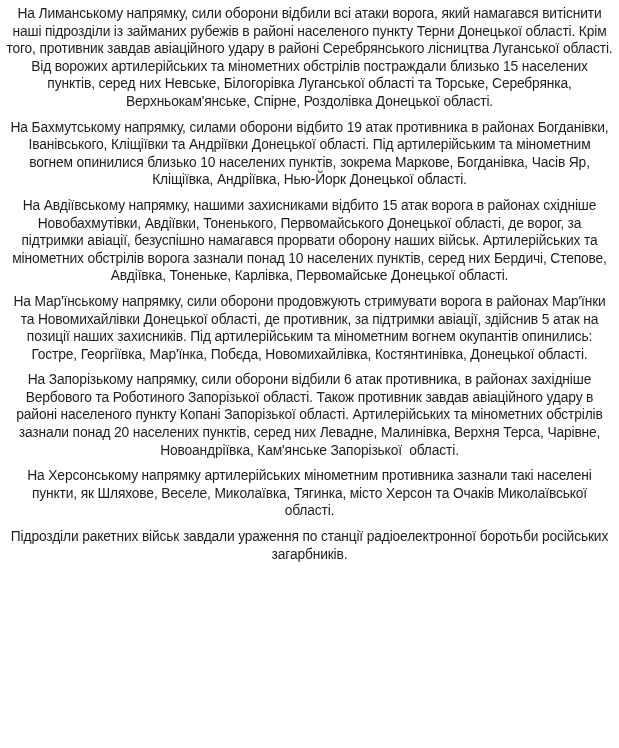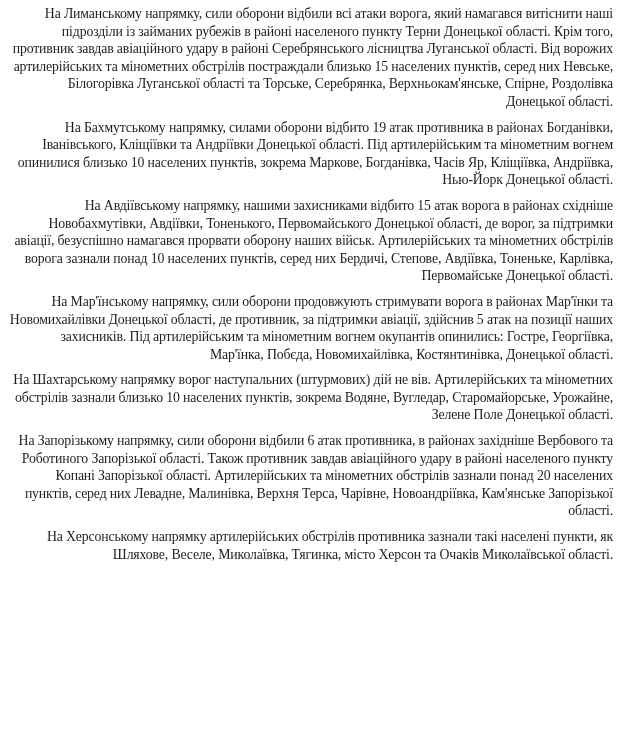--- a/index.html
+++ b/index.html
@@ -10,33 +10,33 @@
   body {
     width: 619px;
     height: 748px;
     overflow: hidden;
   }
   .post-body {
     padding: 5px 6px 0 6px;
   }
   .post-body p {
     margin: 0 0 8px 0;
-    font-family: Liberation Serif, serif;
+    font-family: Liberation Sans, sans-serif;
     font-size: 13.8px;
     line-height: 17.6px;
     letter-spacing: -0.15px;
     color: #1c1e21;
     white-space: pre-wrap;
-    text-align: right;
+    text-align: center;
   }
 </style>
 </head>
 <body>
 
 <div class="post-body">
   <p>На Лиманському напрямку, сили оборони відбили всі атаки ворога, який намагався витіснити наші підрозділи із займаних рубежів в районі населеного пункту Терни Донецької області. Крім того, противник завдав авіаційного удару в районі Серебрянського лісництва Луганської області. Від ворожих артилерійських та мінометних обстрілів постраждали близько 15 населених пунктів, серед них Невське, Білогорівка Луганської області та Торське, Серебрянка, Верхньокам'янське, Спірне, Роздолівка Донецької області.</p>
   <p>На Бахмутському напрямку, силами оборони відбито 19 атак противника в районах Богданівки, Іванівського, Кліщіївки та Андріївки Донецької області. Під артилерійським та мінометним вогнем опинилися близько 10 населених пунктів, зокрема Маркове, Богданівка, Часів Яр, Кліщіївка, Андріївка, Нью-Йорк Донецької області.</p>
   <p>На Авдіївському напрямку, нашими захисниками відбито 15 атак ворога в районах східніше Новобахмутівки, Авдіївки, Тоненького, Первомайського Донецької області, де ворог, за підтримки авіації, безуспішно намагався прорвати оборону наших військ. Артилерійських та мінометних обстрілів ворога зазнали понад 10 населених пунктів, серед них Бердичі, Степове, Авдіївка, Тоненьке, Карлівка, Первомайське Донецької області.</p>
   <p>На Мар'їнському напрямку, сили оборони продовжують стримувати ворога в районах Мар'їнки та Новомихайлівки Донецької області, де противник, за підтримки авіації, здійснив 5 атак на позиції наших захисників. Під артилерійським та мінометним вогнем окупантів опинились: Гостре, Георгіївка, Мар'їнка, Побєда, Новомихайлівка, Костянтинівка, Донецької області.</p>
-  <p>На Шахтарському напрямку ворог наступальних (штурмових) дій не вів. Артилерійських та мінометних обстрілів зазнали близько 10 населених пунктів, зокрема Водяне, Вугледар, Старомайорське, Урожайне, Зелене Поле Донецької області.</p>
   <p>На Запорізькому напрямку, сили оборони відбили 6 атак противника, в районах західніше Вербового та Роботиного Запорізької області. Також противник завдав авіаційного удару в районі населеного пункту Копані Запорізької області. Артилерійських та мінометних обстрілів зазнали понад 20 населених пунктів, серед них Левадне, Малинівка, Верхня Терса, Чарівне, Новоандріївка, Кам'янське Запорізької  області.</p>
-  <p>На Херсонському напрямку артилерійських обстрілів противника зазнали такі населені пункти, як Шляхове, Веселе, Миколаївка, Тягинка, місто Херсон та Очаків Миколаївської області.</p>
+  <p>На Херсонському напрямку артилерійських мінометним противника зазнали такі населені пункти, як Шляхове, Веселе, Миколаївка, Тягинка, місто Херсон та Очаків Миколаївської області.</p>
+  <p>Підрозділи ракетних військ завдали ураження по станції радіоелектронної боротьби російських загарбників.</p>
 </div>
 
 </body></html>

